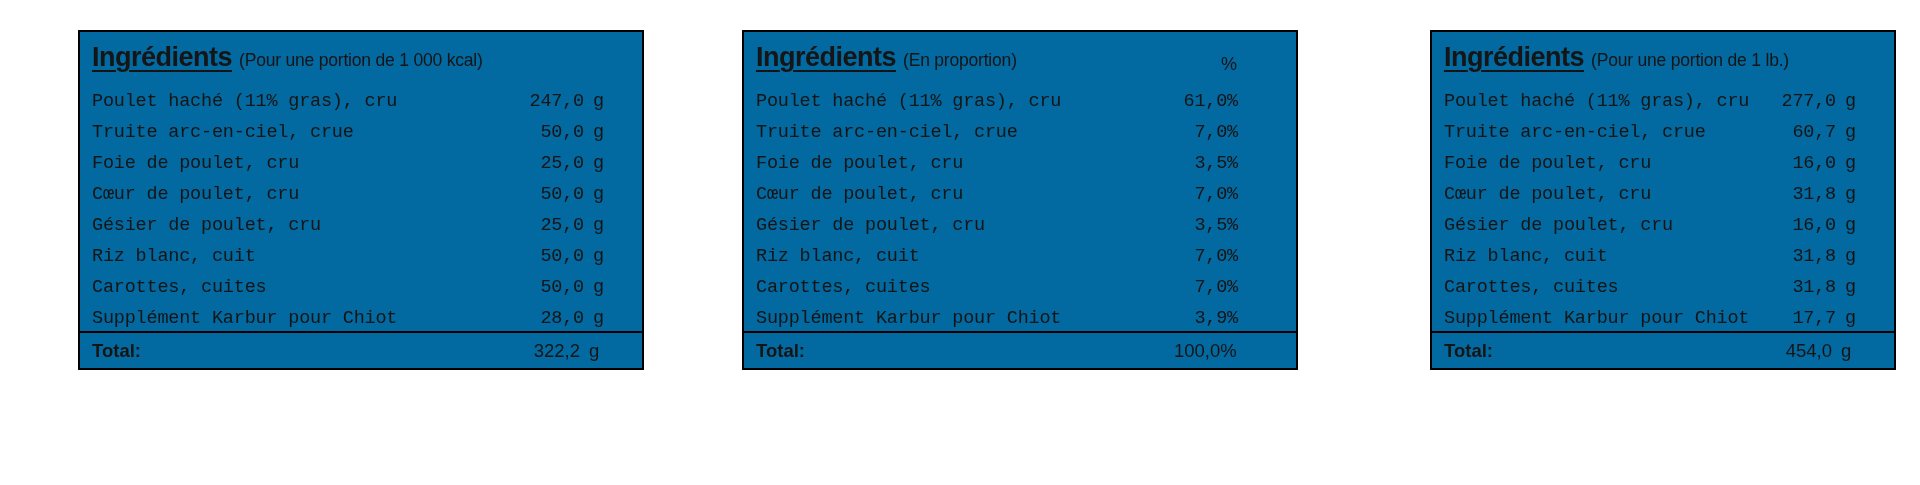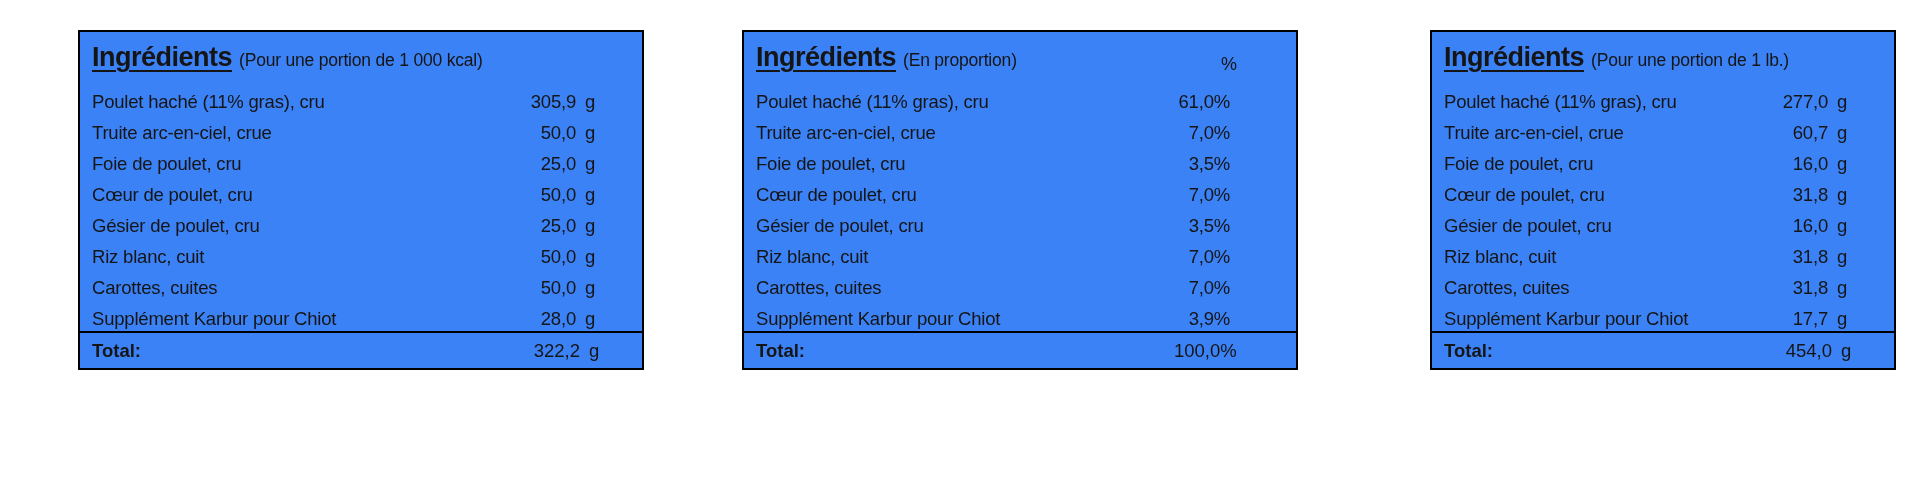--- a/index.html
+++ b/index.html
@@ -11,21 +11,21 @@
     font-family: "Liberation Sans", sans-serif;
     color: #151515;
     position: relative;
     overflow: hidden;
   }
   .ing-table {
     position: absolute;
     top: 30px;
     height: 340px;
     border: 2px solid #000000;
-    background: #3b82f6;
+    background: #0369a1;
   }
   #table-kcal { left: 78px;   width: 566px; }
   #table-prop { left: 742px;  width: 556px; }
   #table-lb   { left: 1430px; width: 466px; }
 
   .tbl-header {
     display: flex;
     align-items: baseline;
     height: 54px;
     padding: 10px 24px 0 12px;
@@ -45,21 +45,21 @@
     letter-spacing: -0.2px;
   }
   .value-header {
     margin-left: auto;
     width: 86px;
     text-align: center;
     font-size: 18px;
     align-self: center;
   }
 
-  .tbl-rows { padding: 0 40px 0 12px; }
+  .tbl-rows { padding: 0 32px 0 12px; font-family: Liberation Mono, monospace; }
   .row {
     display: flex;
     align-items: center;
     height: 31px;
     font-size: 18.5px;
     letter-spacing: -0.2px;
     white-space: nowrap;
   }
   .row-label { flex: 1; overflow: hidden; }
   .row-value { width: 60px; text-align: right; }
@@ -83,21 +83,21 @@
 
 <div class="ing-table" id="table-kcal">
   <div class="tbl-header">
     <span class="tbl-title">Ingrédients</span>
     <span class="tbl-subtitle">(Pour une portion de 1 000 kcal)</span>
     <span class="value-header"></span>
   </div>
   <div class="tbl-rows">
   <div class="row">
     <span class="row-label">Poulet haché (11% gras), cru</span>
-    <span class="row-value">305,9</span>
+    <span class="row-value">247,0</span>
     <span class="row-unit">g</span>
   </div>
 
   <div class="row">
     <span class="row-label">Truite arc-en-ciel, crue</span>
     <span class="row-value">50,0</span>
     <span class="row-unit">g</span>
   </div>
 
   <div class="row">

